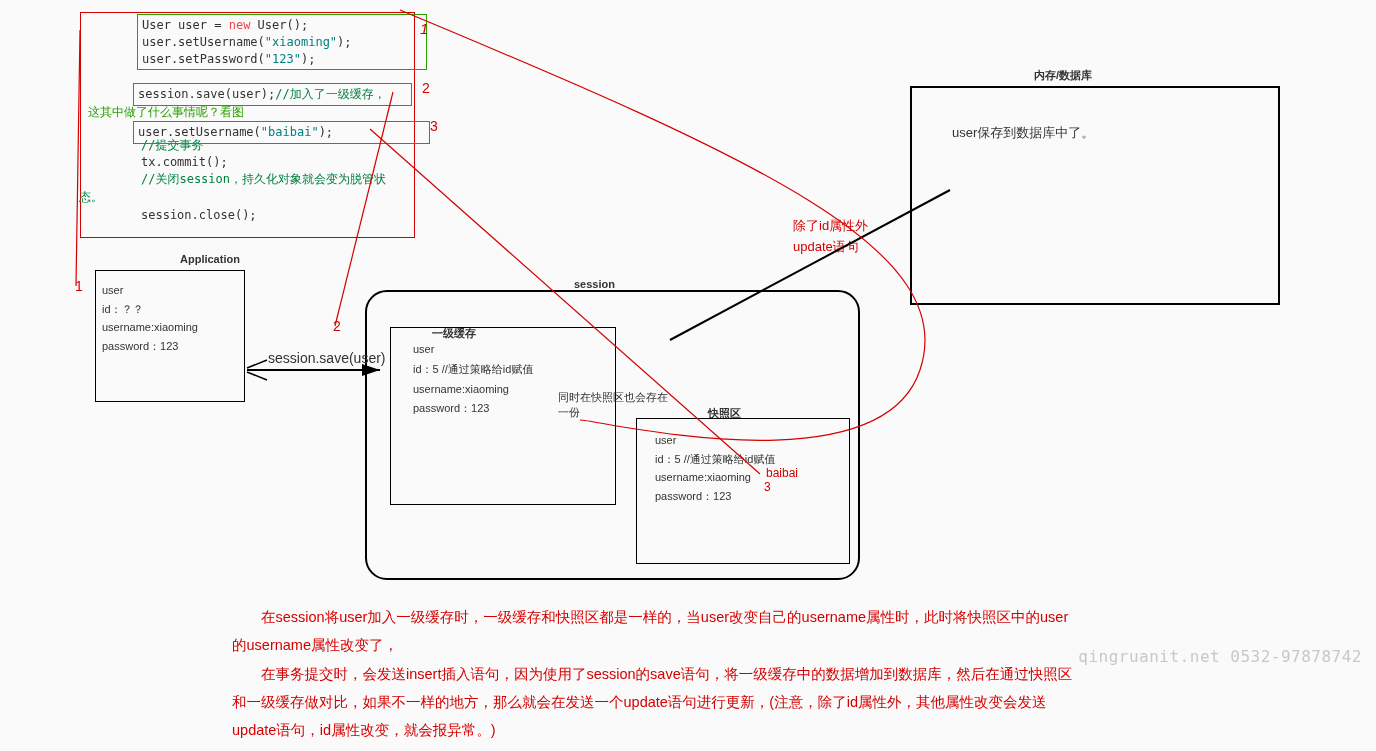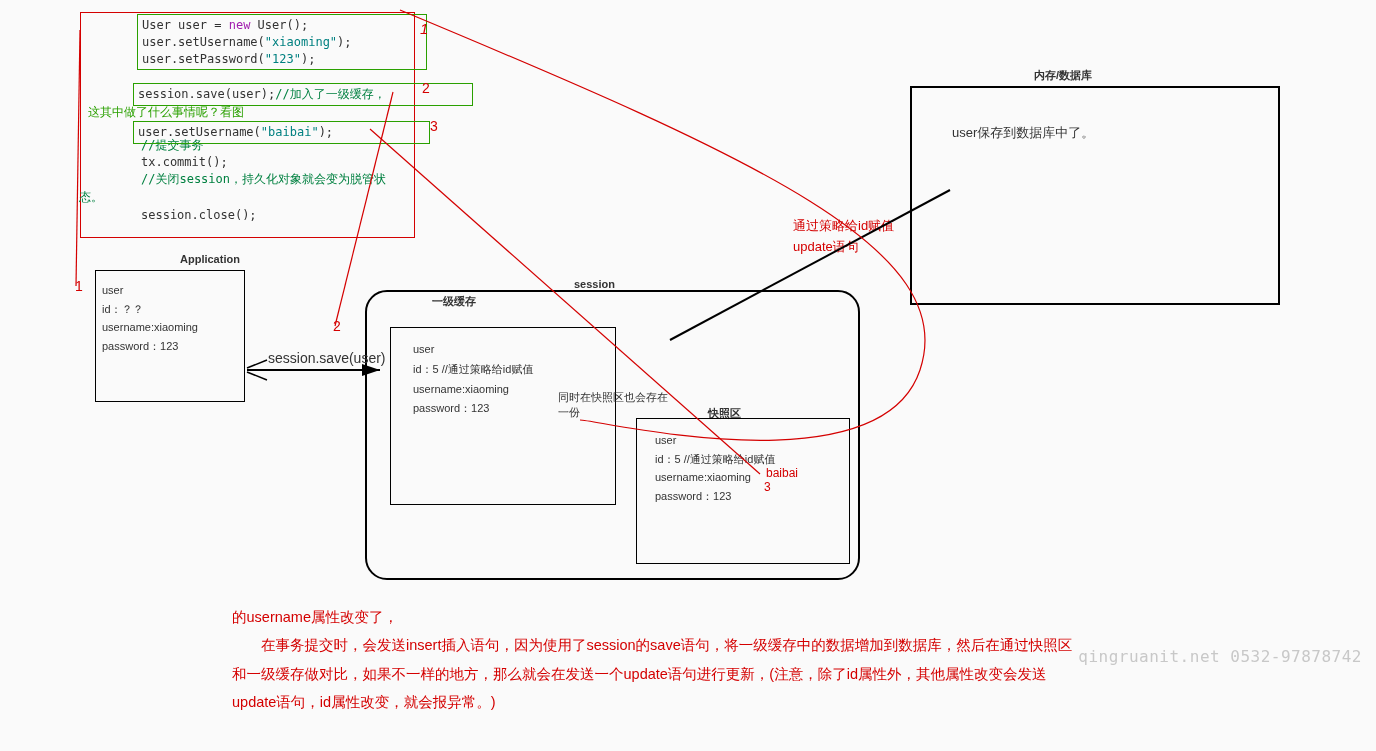--- a/index.html
+++ b/index.html
@@ -26,29 +26,29 @@
   }
   .code-line { padding-left: 60px; white-space: pre; }
   .snippet1 {
     position: absolute; left: 56px; top: 1px;
     border: 1.5px solid #2aa000;
     width: 290px; padding: 2px 4px;
   }
   .snippet2 {
     position: absolute; left: 52px; top: 70px;
     border: 1.5px solid #2aa000;
-    width: 340px; padding: 2px 4px;
+    width: 279px; padding: 2px 4px;
   }
   .snippet3 {
     position: absolute; left: 52px; top: 108px;
     border: 1.5px solid #2aa000;
     width: 297px; padding: 2px 4px;
     white-space: nowrap;
   }
-  .kw-new { color: #a21caf; }
+  .kw-new { color: #ef4444; }
   .str { color: #008080; }
   .comment { color: #008040; }
   .cmt-wrap { position: absolute; left: -2px; top: 176px; color: #008040; font-family: Consolas, monospace; font-size:12px; }
   .lbl1 { position: absolute; left: 420px; top: 20px; color:#d40000; font-size:15px; font-style:italic; }
   .lbl2 { position: absolute; left: 422px; top: 80px; color:#d40000; font-size:14px; }
   .lbl3 { position: absolute; left: 430px; top: 118px; color:#d40000; font-size:14px; }
   .lbl1b { position: absolute; left: 75px; top: 278px; color:#d40000; font-size:14px; }
   .lbl2b { position: absolute; left: 333px; top: 318px; color:#d40000; font-size:14px; }
   .lbl3b { position: absolute; left: 764px; top: 480px; color:#d40000; font-size:12px; }
   .lbl-baibai { position: absolute; left: 766px; top: 466px; color:#d40000; font-size:12px; }
@@ -57,21 +57,21 @@
   .box-label { position: absolute; font-size: 11px; font-weight: bold; }
 
   .app-wrap { left: 95px; top: 270px; width: 150px; height: 132px; border: 1px solid #000; }
   .app-title { left: 180px; top: 253px; }
   .app-inner { position: absolute; left: 6px; top: 10px; font-size: 11px; line-height: 1.7; }
 
   .session-wrap { left: 365px; top: 290px; width: 495px; height: 290px; border-radius: 22px; }
   .session-title { left: 574px; top: 278px; }
 
   .cache-wrap { left: 390px; top: 327px; width: 226px; height: 178px; border: 1.5px solid #000; }
-  .cache-title { left: 432px; top: 294px; }
+  .cache-title { left: 432px; top: 326px; }
   .cache-inner { position: absolute; left: 22px; top: 12px; font-size: 11px; line-height: 1.8; }
 
   .snapshot-wrap { left: 636px; top: 418px; width: 214px; height: 146px; border: 1.5px solid #000; }
   .snapshot-title { left: 708px; top: 406px; }
   .snapshot-inner { position: absolute; left: 18px; top: 12px; font-size: 11px; line-height: 1.7; }
 
   .mid-note { position: absolute; left: 558px; top: 390px; font-size: 11px; width: 120px; line-height:1.4; }
 
   .db-wrap { left: 910px; top: 86px; width: 370px; height: 219px; border: 2px solid #000; }
   .db-title { left: 1034px; top: 68px; }
@@ -171,27 +171,28 @@
 </div>
 
 <div class="mid-note">同时在快照区也会存在一份</div>
 
 <div class="box-label db-title">内存/数据库</div>
 <div class="box db-wrap">
   <div class="db-inner">user保存到数据库中了。</div>
 </div>
 
 <div class="sql-text">
-  <div>通过策略给id赋值</div>
+  <div>除了id属性外</div>
   <div>update语句</div>
 </div>
 
 <div class="save-text">session.save(user)</div>
 
 <div class="bottom-text">
+  <p>在session将user加入一级缓存时，一级缓存和快照区都是一样的，当user改变自己的username属性时，此时将快照区中的user</p>
   <p class="wrap">的username属性改变了，</p>
   <p>在事务提交时，会发送insert插入语句，因为使用了session的save语句，将一级缓存中的数据增加到数据库，然后在通过快照区</p>
   <p class="wrap">和一级缓存做对比，如果不一样的地方，那么就会在发送一个update语句进行更新，(注意，除了id属性外，其他属性改变会发送</p>
   <p class="wrap">update语句，id属性改变，就会报异常。)</p>
 </div>
 
 <div class="watermark">qingruanit.net 0532-97878742</div>
 
 <svg class="overlay">
   <defs>

